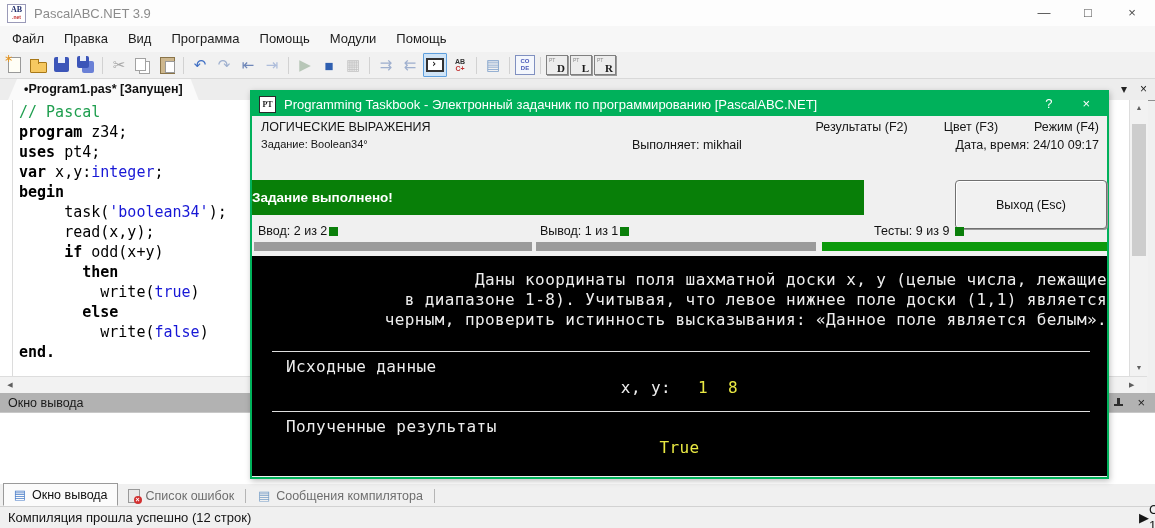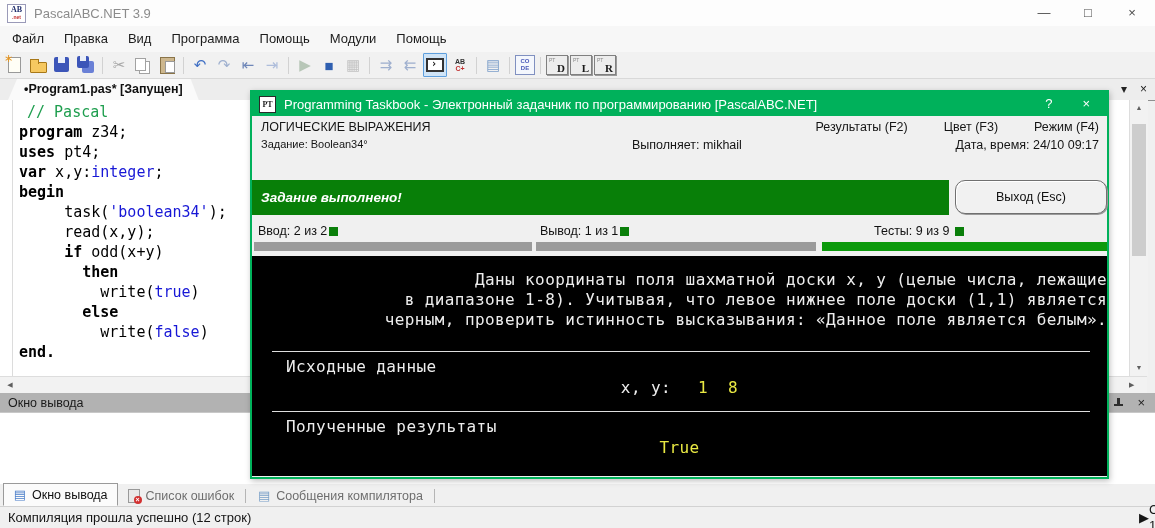--- a/index.html
+++ b/index.html
@@ -51,21 +51,21 @@
   .ft-label{font-weight:bold;font-size:12.5px;line-height:21px;color:#111;white-space:nowrap;}
   .tab-controls{position:absolute;right:8px;top:2px;display:flex;gap:13px;}
   .tc{font-size:12px;color:#222;line-height:16px;}
 
   
   .editor{position:absolute;top:100px;left:0;width:1129px;height:276px;background:#fff;}
   .editor::before{content:"";position:absolute;left:12px;top:0;height:100%;width:1px;background:#dcdcdc;}
   .code{position:absolute;left:19px;top:2px;font-family:"DejaVu Sans Mono",monospace;font-size:15px;line-height:20px;white-space:pre;color:#000;}
   .cl{height:20px;}
   .s-k{font-weight:bold;color:#000;margin-top:28px;}
-  .s-c{color:var(--c-comment,#1e9e4e);margin-left:8px;}
+  .s-c{color:var(--c-comment,#1e9e4e);}
   .s-b{color:var(--c-literal,#1717d6);}
   .s-p{color:#000;}
 
   
   .vscroll{position:absolute;left:1129px;top:100px;width:18px;height:276px;background:#f2f2f2;border-left:1px solid #ddd;}
   .sbb{position:absolute;color:#5f5f5f;font-size:7px;text-align:center;}
   .sb-up{left:0;top:0;width:18px;height:16px;line-height:16px;}
   .sb-up::before{content:"▲";}
   .sb-down{left:0;bottom:0;width:18px;height:16px;line-height:16px;}
   .sb-down::before{content:"▼";}
@@ -111,22 +111,22 @@
   .pt-ico{width:15px;height:15px;background:#fff;border:1px solid #2a2a2a;font:bold 8px/15px "Liberation Serif",serif;color:#1a1a1a;text-align:center;margin-right:8px;flex:none;}
   .tb-title{font-size:13px;color:#fff;white-space:nowrap;}
   .tb-controls{margin-left:auto;display:flex;gap:30px;margin-right:10px;}
   .tbc{color:#fff;font-size:13px;line-height:24px;}
   .tb-topic{position:absolute;left:9px;top:28px;font-size:12.5px;color:#151515;}
   .taskbook-links{position:absolute;right:8px;top:28px;display:flex;gap:36px;}
   .tb-link{font-size:12.5px;color:#151515;}
   .tb-task{position:absolute;left:9px;top:46px;font-size:11px;color:#151515;}
   .tb-exec{position:absolute;left:380px;top:46px;font-size:12.5px;color:#151515;}
   .tb-date{position:absolute;right:8px;top:46px;font-size:12.5px;color:#151515;}
-  .done-bar{position:absolute;left:0;top:88px;width:697px;height:35px;background:var(--tb-done,#087f08);color:#fff;font-weight:bold;font-size:13.5px;display:flex;align-items:center;padding-left:9px;box-sizing:border-box;font-style:italic;}
-  .exit-btn{position:absolute;left:703px;top:88px;width:152px;height:34px;background:#f1f1f1;border:1px solid #707070;border-radius:10px;box-shadow:1px 1px 0 #9a9a9a,inset 1px 1px 0 #fff;font:12.5px "Liberation Sans",sans-serif;color:#111;}
+  .done-bar{position:absolute;left:0;top:88px;width:612px;height:35px;background:var(--tb-done,#087f08);color:#fff;font-weight:bold;font-size:13.5px;display:flex;align-items:center;box-sizing:border-box;}
+  .exit-btn{position:absolute;left:703px;top:88px;width:152px;height:49px;background:#f1f1f1;border:1px solid #707070;border-radius:4px;box-shadow:1px 1px 0 #9a9a9a,inset 1px 1px 0 #fff;font:12.5px "Liberation Sans",sans-serif;color:#111;}
   .counters{position:absolute;left:0;top:126px;right:0;height:33px;}
   .cnt-col{position:absolute;top:0;height:33px;}
   .col1{left:2px;width:278px;}
   .col2{left:284px;width:280px;}
   .col3{left:570px;width:285px;}
   .cnt-label{font-size:12.5px;color:#111;position:relative;top:3px;left:4px;}
   .col3 .cnt-label{left:52px;}
   .cnt-sq{display:inline-block;width:9px;height:9px;background:#0a7f0a;margin-left:6px;position:relative;top:4px;}
   .col3 .cnt-sq{left:52px;}
   .cnt-bar{position:absolute;left:0;bottom:0;height:9px;width:100%;}

